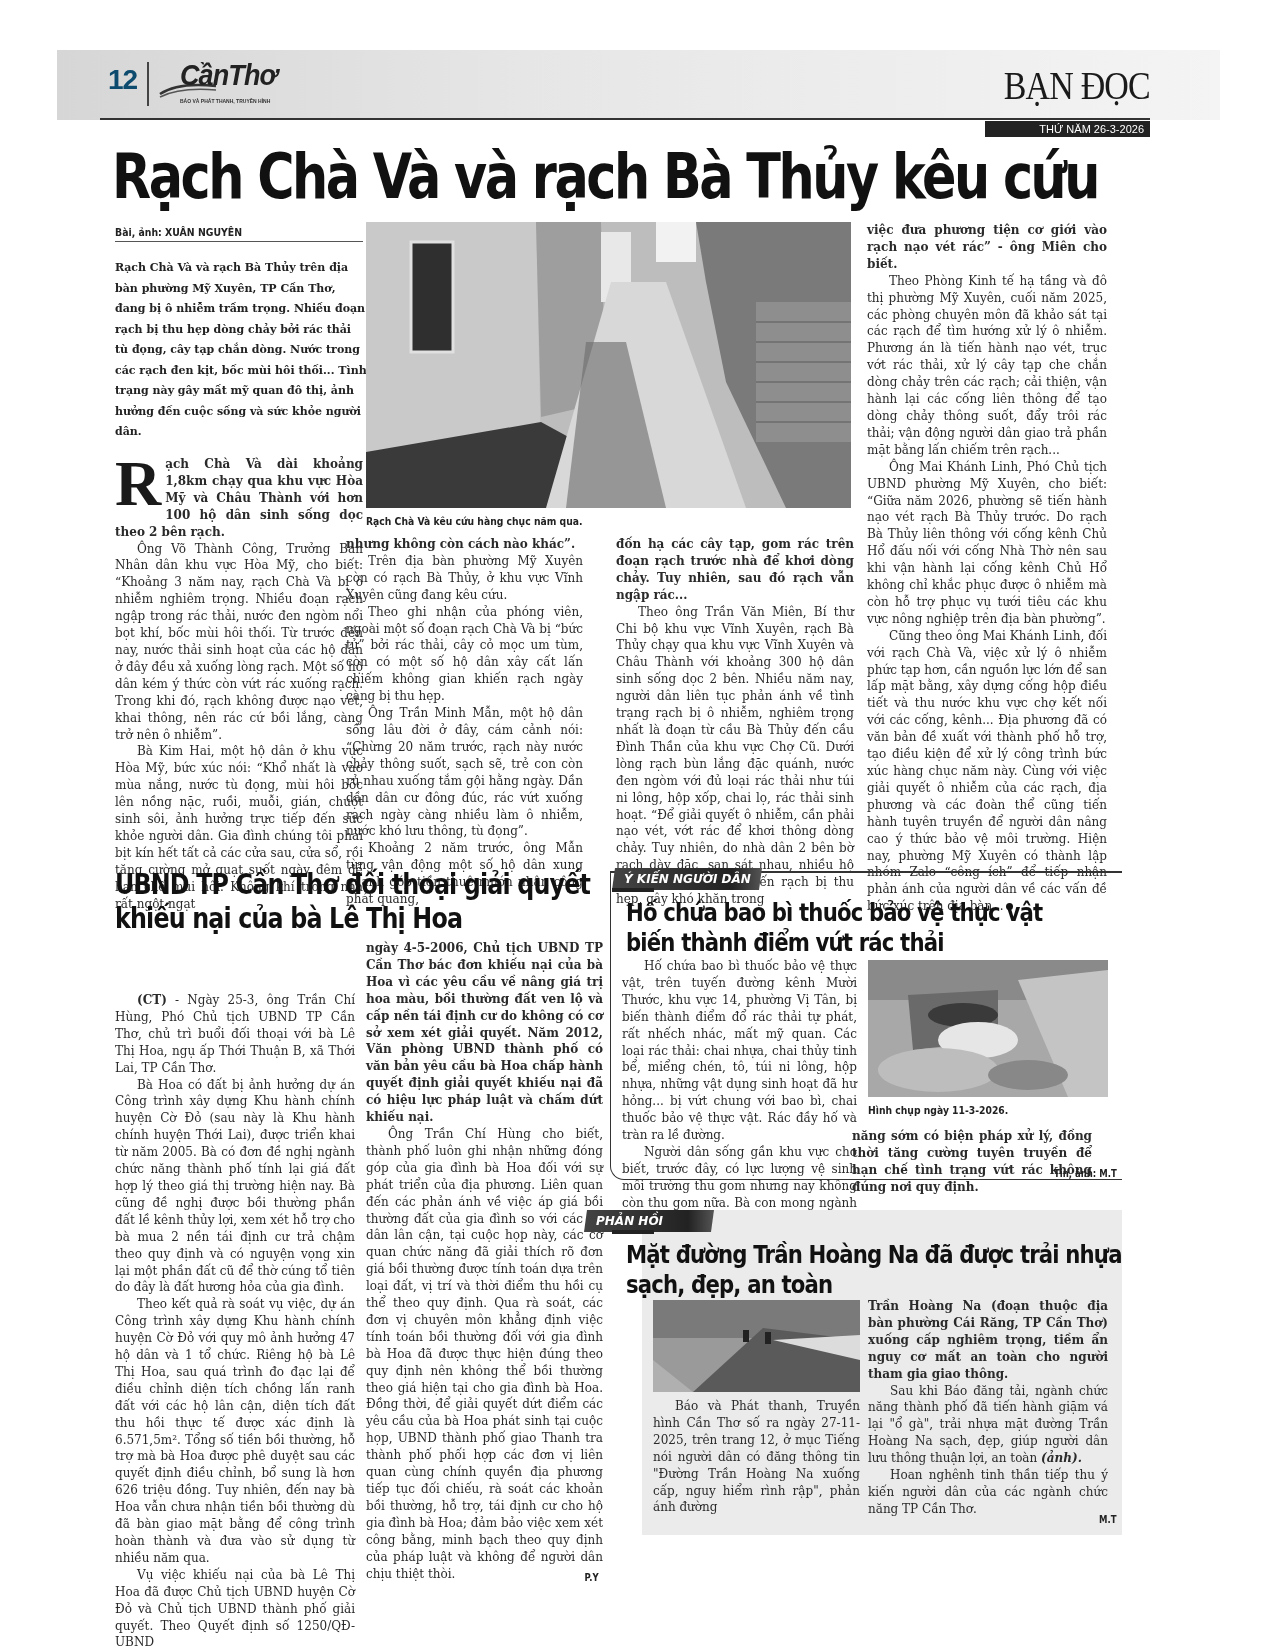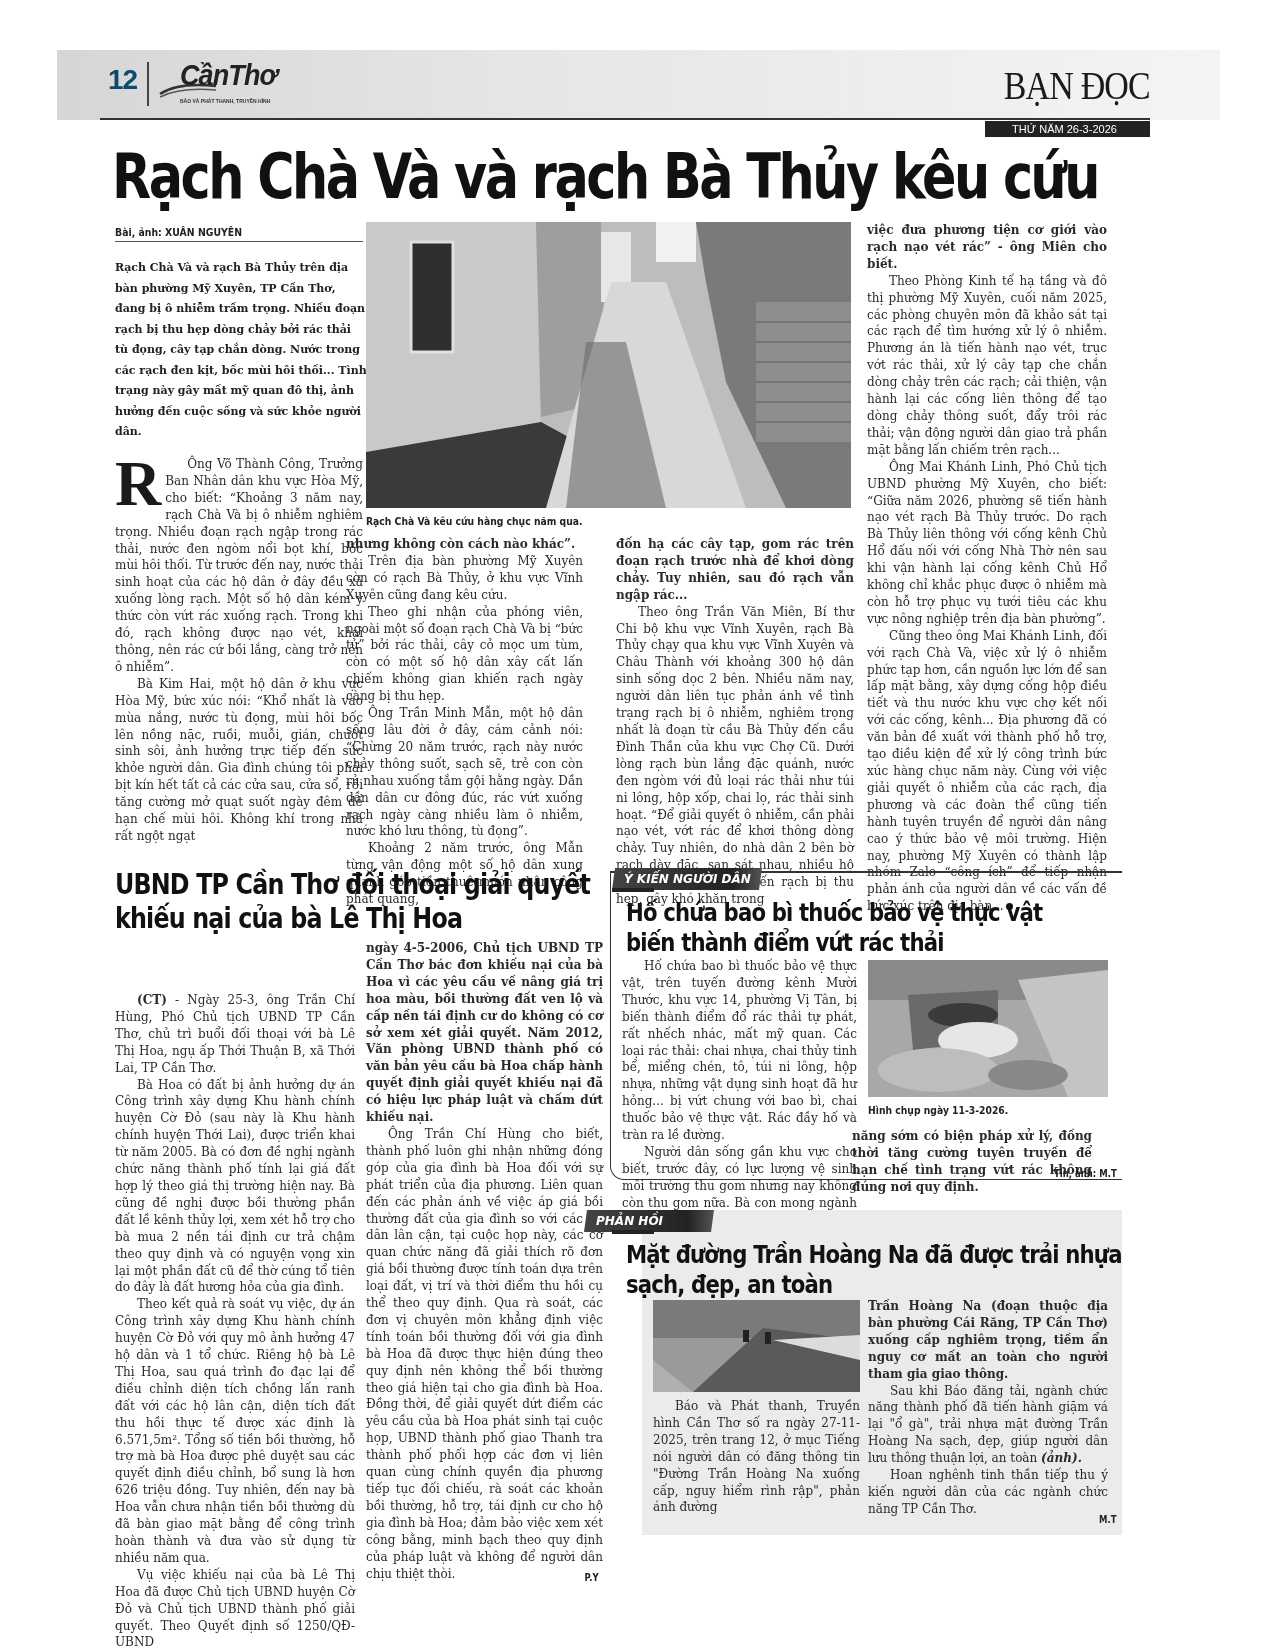--- a/index.html
+++ b/index.html
@@ -13,21 +13,21 @@
     font-weight: bold; font-size: 28px; color: #0c4a6e; letter-spacing: -1px; }
   .logo-sep { position: absolute; left: 147px; top: 62px; width: 2px; height: 44px; background: #444; }
   .logo { position: absolute; left: 158px; top: 58px; width: 130px; height: 50px; }
   .logo-text { position: absolute; left: 22px; top: 0; font-family: "Liberation Sans", sans-serif;
     font-weight: bold; font-size: 30px; color: #222; font-style: italic; letter-spacing: -1px; transform: scaleX(0.9); transform-origin: left; }
   .logo-swoosh { position: absolute; left: 0; top: 22px; width: 60px; height: 18px; }
   .logo-tag { position: absolute; left: 22px; top: 40px; font-family: "Liberation Sans", sans-serif; font-size: 5px; font-weight: bold; color: #333; }
   .section-name { position: absolute; right: 125px; top: 62px; font-family: "Liberation Serif", serif;
     font-size: 40px; color: #1a1a1a; letter-spacing: -1px; transform: scaleX(0.85); transform-origin: right; }
   .date-bar { position: absolute; left: 985px; top: 121px; width: 165px; height: 16px; background: #222;
-    color: #fff; font-family: "Liberation Sans", sans-serif; font-size: 11px; text-align: center; padding-right: 6px; line-height: 16px; }
+    color: #fff; font-family: "Liberation Sans", sans-serif; font-size: 11px; text-align: right; padding-right: 6px; line-height: 16px; }
 
   .main-headline { position: absolute; left: 112px; top: 140px; font-family: "DejaVu Sans", sans-serif;
     font-weight: bold; font-size: 62px; letter-spacing: -3px; color: #111; transform: scaleX(0.82); transform-origin: left; white-space: nowrap; }
 
   .byline { position: absolute; left: 115px; top: 226px; font-family: "DejaVu Sans", sans-serif; font-weight: bold; font-size: 11px; color: #222; transform: scaleX(0.85); transform-origin: left; }
   .byline-rule { position: absolute; left: 115px; top: 241px; width: 248px; height: 1px; background: #555; }
 
   .lead { position: absolute; left: 115px; top: 258px; width: 252px; font-family: "DejaVu Serif", serif;
     font-weight: bold; font-size: 11px; line-height: 20.5px; color: #222; }
 
@@ -98,21 +98,21 @@
         <line x1="390" y1="160" x2="485" y2="160"></line>
       <line x1="390" y1="180" x2="485" y2="180"></line>
         <line x1="390" y1="200" x2="485" y2="200"></line>
     </g>
     <rect x="290" y="0" width="40" height="40" fill="#f2f2f2"></rect>
   </svg>
 </div>
 <div class="caption" style="left:366px; top:515px;">Rạch Chà Và kêu cứu hàng chục năm qua.</div>
 
 <div class="col" style="left:115px; top:456px; width:248px;">
-  <p class="noindent"><span class="dropcap">R</span></p>
+  <p class="noindent"><span class="dropcap">R</span><span>ạch Chà Và dài khoảng 1,8km chạy qua khu vực Hòa Mỹ và Châu Thành với hơn 100 hộ dân sinh sống dọc theo 2 bên rạch.</span></p>
   <p>Ông Võ Thành Công, Trưởng Ban Nhân dân khu vực Hòa Mỹ, cho biết: “Khoảng 3 năm nay, rạch Chà Và bị ô nhiễm nghiêm trọng. Nhiều đoạn rạch ngập trong rác thải, nước đen ngòm nổi bọt khí, bốc mùi hôi thối. Từ trước đến nay, nước thải sinh hoạt của các hộ dân ở đây đều xả xuống lòng rạch. Một số hộ dân kém ý thức còn vứt rác xuống rạch. Trong khi đó, rạch không được nạo vét, khai thông, nên rác cứ bồi lắng, càng trở nên ô nhiễm”.</p>
   <p>Bà Kim Hai, một hộ dân ở khu vực Hòa Mỹ, bức xúc nói: “Khổ nhất là vào mùa nắng, nước tù đọng, mùi hôi bốc lên nồng nặc, ruồi, muỗi, gián, chuột sinh sôi, ảnh hưởng trực tiếp đến sức khỏe người dân. Gia đình chúng tôi phải bịt kín hết tất cả các cửa sau, cửa sổ, rồi tăng cường mở quạt suốt ngày đêm để hạn chế mùi hôi. Không khí trong nhà rất ngột ngạt</p>
 </div>
 
 <div class="col" style="left:346px; top:536px; width:237px;">
   <p class="noindent">nhưng không còn cách nào khác”.</p>
   <p>Trên địa bàn phường Mỹ Xuyên còn có rạch Bà Thủy, ở khu vực Vĩnh Xuyên cũng đang kêu cứu.</p>
   <p>Theo ghi nhận của phóng viên, ngoài một số đoạn rạch Chà Và bị “bức tử” bởi rác thải, cây cỏ mọc um tùm, còn có một số hộ dân xây cất lấn chiếm không gian khiến rạch ngày càng bị thu hẹp.</p>
   <p>Ông Trần Minh Mẫn, một hộ dân sống lâu đời ở đây, cám cảnh nói: “Chừng 20 năm trước, rạch này nước chảy thông suốt, sạch sẽ, trẻ con còn rủ nhau xuống tắm gội hằng ngày. Dần dần dân cư đông đúc, rác vứt xuống rạch ngày càng nhiều làm ô nhiễm, nước khó lưu thông, tù đọng”.</p>
   <p>Khoảng 2 năm trước, ông Mẫn từng vận động một số hộ dân xung quanh góp tiền thuê mướn nhân công phát quang,</p>

